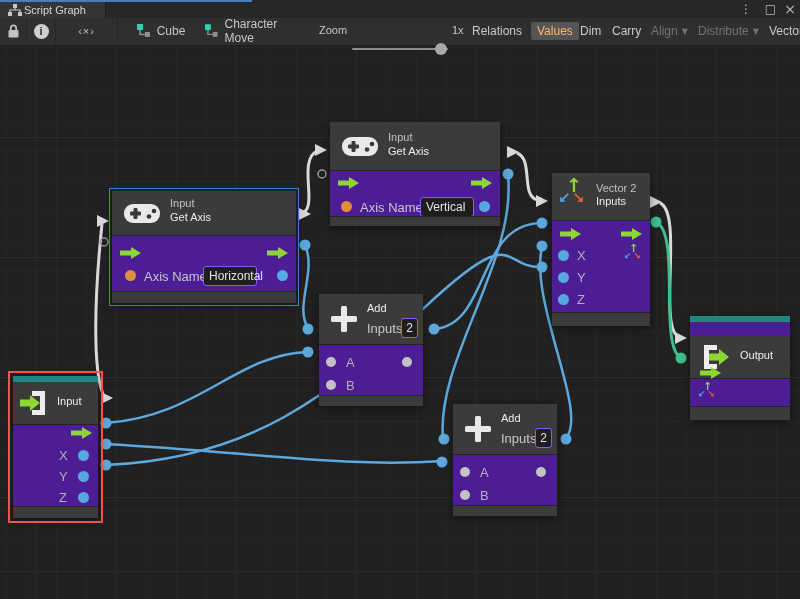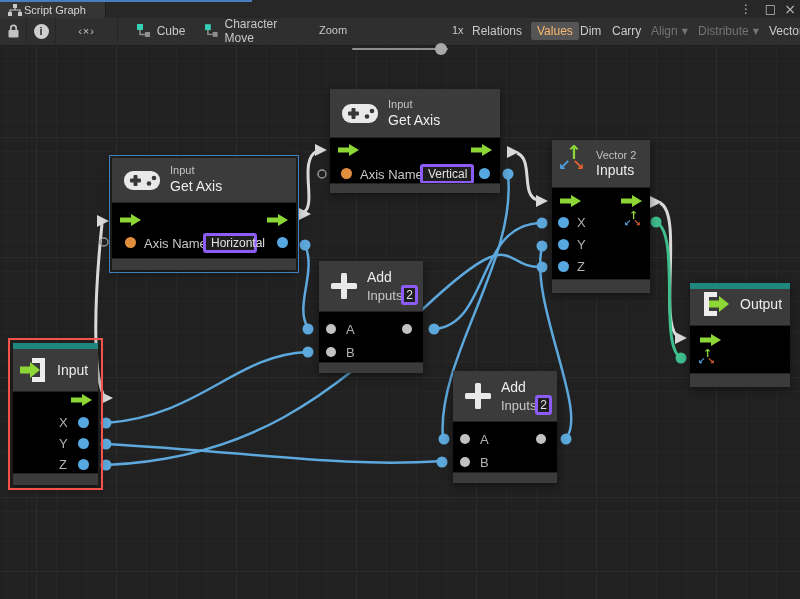--- a/index.html
+++ b/index.html
@@ -31,31 +31,31 @@
   .canvas{position:absolute;left:0;top:45px;width:800px;height:554px;background-color:#212121;
     background-image:
       repeating-linear-gradient(to right,#2b2b2b 0 1px,transparent 1px 120px),
       repeating-linear-gradient(to bottom,#2b2b2b 0 1px,transparent 1px 120px),
       repeating-linear-gradient(to right,#262626 0 1px,transparent 1px 30px),
       repeating-linear-gradient(to bottom,#262626 0 1px,transparent 1px 30px);
     background-position:116px 0,0 526px,26px 0,0 16px;z-index:0;}
   
   svg.wires{position:absolute;left:0;top:0;width:800px;height:599px;z-index:1;pointer-events:none;}
   
-  .node{position:absolute;background:#000000;box-shadow:0 3px 9px rgba(0,0,0,.45);z-index:2;}
+  .node{position:absolute;background:#4c1d95;box-shadow:0 3px 9px rgba(0,0,0,.45);z-index:2;margin-top:33px;}
   .node.selected{outline:1px solid #4080c0;outline-offset:2px;}
   .node.hl-red{outline:2px solid #f4524a;outline-offset:3px;}
   .nhead{position:absolute;left:0;top:0;right:0;background:#3b3b3b;border-bottom:1px solid #232323;}
   .nfoot{position:absolute;left:0;right:0;bottom:0;background:#3b3b3b;border-top:1px solid #232323;}
   .tealstrip{position:absolute;left:0;top:0;right:0;height:6px;background:#20877e;}
   .ncat{position:absolute;font-size:11px;color:#c2c2c2;}
-  .ntitle{position:absolute;font-size:14px;color:#ededed;}
+  .ntitle{position:absolute;font-size:11px;color:#ededed;}
   .plabel{position:absolute;font-size:13px;color:#b2b2b2;}
   .dot{position:absolute;border-radius:50%;}
-  .field{position:absolute;background:#1e1e1e;border:3px solid #8b5cf6;border-radius:3px;
+  .field{position:absolute;background:#1e1e1e;border:1px solid #8b5cf6;border-radius:3px;
          color:#e2e2e2;font-size:12px;display:flex;align-items:center;padding:0 5px;box-sizing:border-box;}
   .farrow{position:absolute;}
   .vec3{position:absolute;font-family:"DejaVu Sans", sans-serif;font-weight:bold;}
   .vec3 span{position:absolute;line-height:1;}
   .ic{position:absolute;}
 </style>
 </head>
 <body>
 
 <div id="app">
@@ -230,21 +230,21 @@
       <span style="color:#e0622f;left:9px;top:7px;font-size:9px;">↘</span>
     </div>
     <span class="dot" style="left:6px;top:99px;width:11px;height:11px;background:#56a8e0;"></span>
     <span class="plabel" style="left:25px;top:97px;">Y</span>
     <span class="dot" style="left:6px;top:121px;width:11px;height:11px;background:#56a8e0;"></span>
     <span class="plabel" style="left:25px;top:119px;">Z</span>
     <div class="nfoot" style="height:13px;"></div>
   </div>
 
   <div class="node" style="left:690px;top:283px;width:100px;height:104px;">
-    <div class="nhead" style="top:0;height:42px;text-align:right;">
+    <div class="nhead" style="top:20px;height:42px;text-align:right;">
       <svg class="ic" style="left:10px;top:8px;" width="30" height="26" viewBox="0 0 30 26">
         <path d="M4 1 H17 V6 H9 V20 H17 V25 H4 Z" fill="#ededed"></path>
         <path d="M9 9.5 H19 V5 L29 13 L19 21 V16.5 H9 Z" fill="#8cd636"></path>
       </svg>
       <div class="ntitle" style="left:50px;top:13px;">Output</div>
     </div>
     <div class="tealstrip"></div>
     <svg class="farrow" style="left:10px;top:51px;" width="21" height="12" viewBox="0 0 21 12">
         <path d="M0 3.5 H11 V0 L21 6 L11 12 V8.5 H0 Z" fill="#8cd636"></path>
       </svg>

